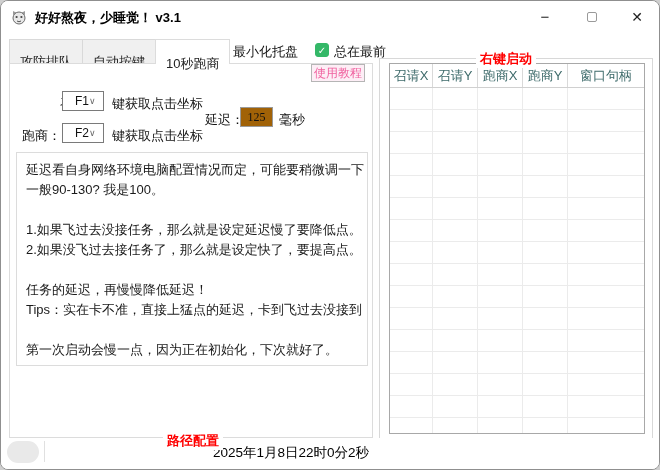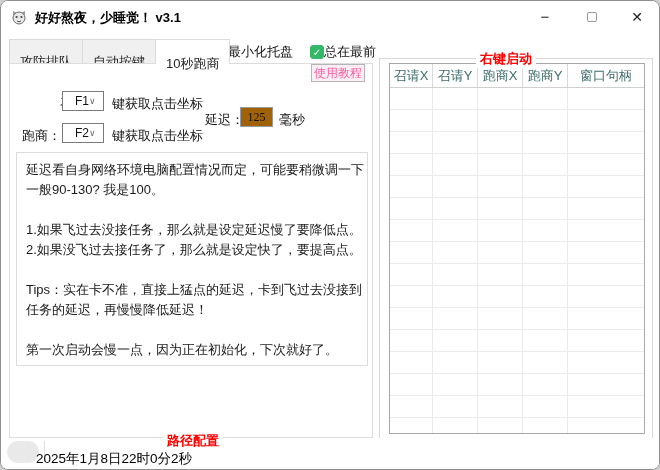--- a/index.html
+++ b/index.html
@@ -21,21 +21,21 @@
   .win-btn.close { left:619px; font-size:14px; color:#222; }
   
   .tab-strip { position:absolute; left:8px; top:40px; height:23px; display:flex; align-items:flex-end; }
   .tab {
     height:21px; padding:12px 10px; font-size:13px; line-height:20px; color:#222;
     background:#f0f0f0; border:1px solid #d9d9d9; border-bottom:none; margin-right:-1px;
   }
   .tab.active { height:23px; background:#fff; border:1px solid #dcdcdc; border-bottom:none; position:relative; z-index:3; line-height:23px; }
   
   .cb-row { position:absolute; left:213px; top:42px; display:flex; gap:17px; }
-  .cb-item { display:flex; align-items:center; }
+  .cb-item { display:flex; align-items:flex-start; gap:5px; }
   .cb {
     width:14px; height:14px; border:1.5px solid #2b2b2b; border-radius:3px; background:#fff;
     display:flex; align-items:center; justify-content:center; font-size:10px; color:#fff;
   }
   .cb.checked { background:#34b868; border-color:#34b868; }
   .cb-label { font-size:13px; color:#111; white-space:nowrap; }
   
   .left-panel { position:absolute; left:8px; top:62px; width:364px; height:375px; background:#fff; border:1px solid #dcdcdc; }
   .tutorial-btn {
     position:absolute; left:301px; top:0px; width:54px; height:18px;
@@ -80,21 +80,21 @@
     font-size:13px; color:#3d6a6a; display:flex; align-items:center; justify-content:center;
     border-right:1px solid #d9d9d9; white-space:nowrap;
   }
   .tr { display:flex; height:22px; border-bottom:1px solid #ebebeb; }
   .td { border-right:1px solid #ebebeb; }
   .col0 { width:43px; } .col1 { width:45px; } .col2 { width:45px; } .col3 { width:45px; } .col4 { flex:1; border-right:none; }
   
   .statusbar { position:absolute; left:0; right:0; top:437px; height:32px; background:#fff; }
   .corner-pill { position:absolute; left:6px; top:3px; width:32px; height:22px; background:#e9e9e9; border-radius:11px; }
   .status-divider { position:absolute; left:43px; top:3px; width:1px; height:21px; background:#e0e0e0; }
-  .status-date { position:absolute; left:35px; top:12px; width:510px; font-size:13.5px; color:#000; white-space:nowrap; }
+  .status-date { position:absolute; left:35px; top:6px; width:510px; text-align:center; font-size:13.5px; color:#000; white-space:nowrap; }
 </style>
 </head>
 <body>
 
 <div class="window">
 
   <div class="titlebar">
     <svg class="app-icon" viewBox="0 0 16 16">
       <path d="M2 6 L2 2 L6 4 Z" fill="#9a9a9a"></path>
       <path d="M14 6 L14 2 L10 4 Z" fill="#9a9a9a"></path>
@@ -150,22 +150,22 @@
     <div class="fld-label" style="left:269px; top:47px;">毫秒</div>
 
     <div class="ins-box">
       <div>
           <div class="ins-line">延迟看自身网络环境电脑配置情况而定，可能要稍微调一下</div>
           <div class="ins-line">一般90-130? 我是100。</div>
           <div class="ins-line">&nbsp;</div>
           <div class="ins-line">1.如果飞过去没接任务，那么就是设定延迟慢了要降低点。</div>
           <div class="ins-line">2.如果没飞过去接任务了，那么就是设定快了，要提高点。</div>
           <div class="ins-line">&nbsp;</div>
+          <div class="ins-line">任务的延迟，再慢慢降低延迟！</div>
           <div class="ins-line">Tips：实在卡不准，直接上猛点的延迟，卡到飞过去没接到</div>
-          <div class="ins-line">任务的延迟，再慢慢降低延迟！</div>
           <div class="ins-line">&nbsp;</div>
           <div class="ins-line">第一次启动会慢一点，因为正在初始化，下次就好了。</div>
         </div>
     </div>
 
     <div class="path-group">
       <div class="group-title path-title">路径配置</div>
       <div class="path-label">路径：</div>
       <input class="txt-input path-input" value="D:\JX3\SeasunGame\Game\JX3\bin\zhcn_" style="">
       <div class="launch-btn">启动游戏</div>

